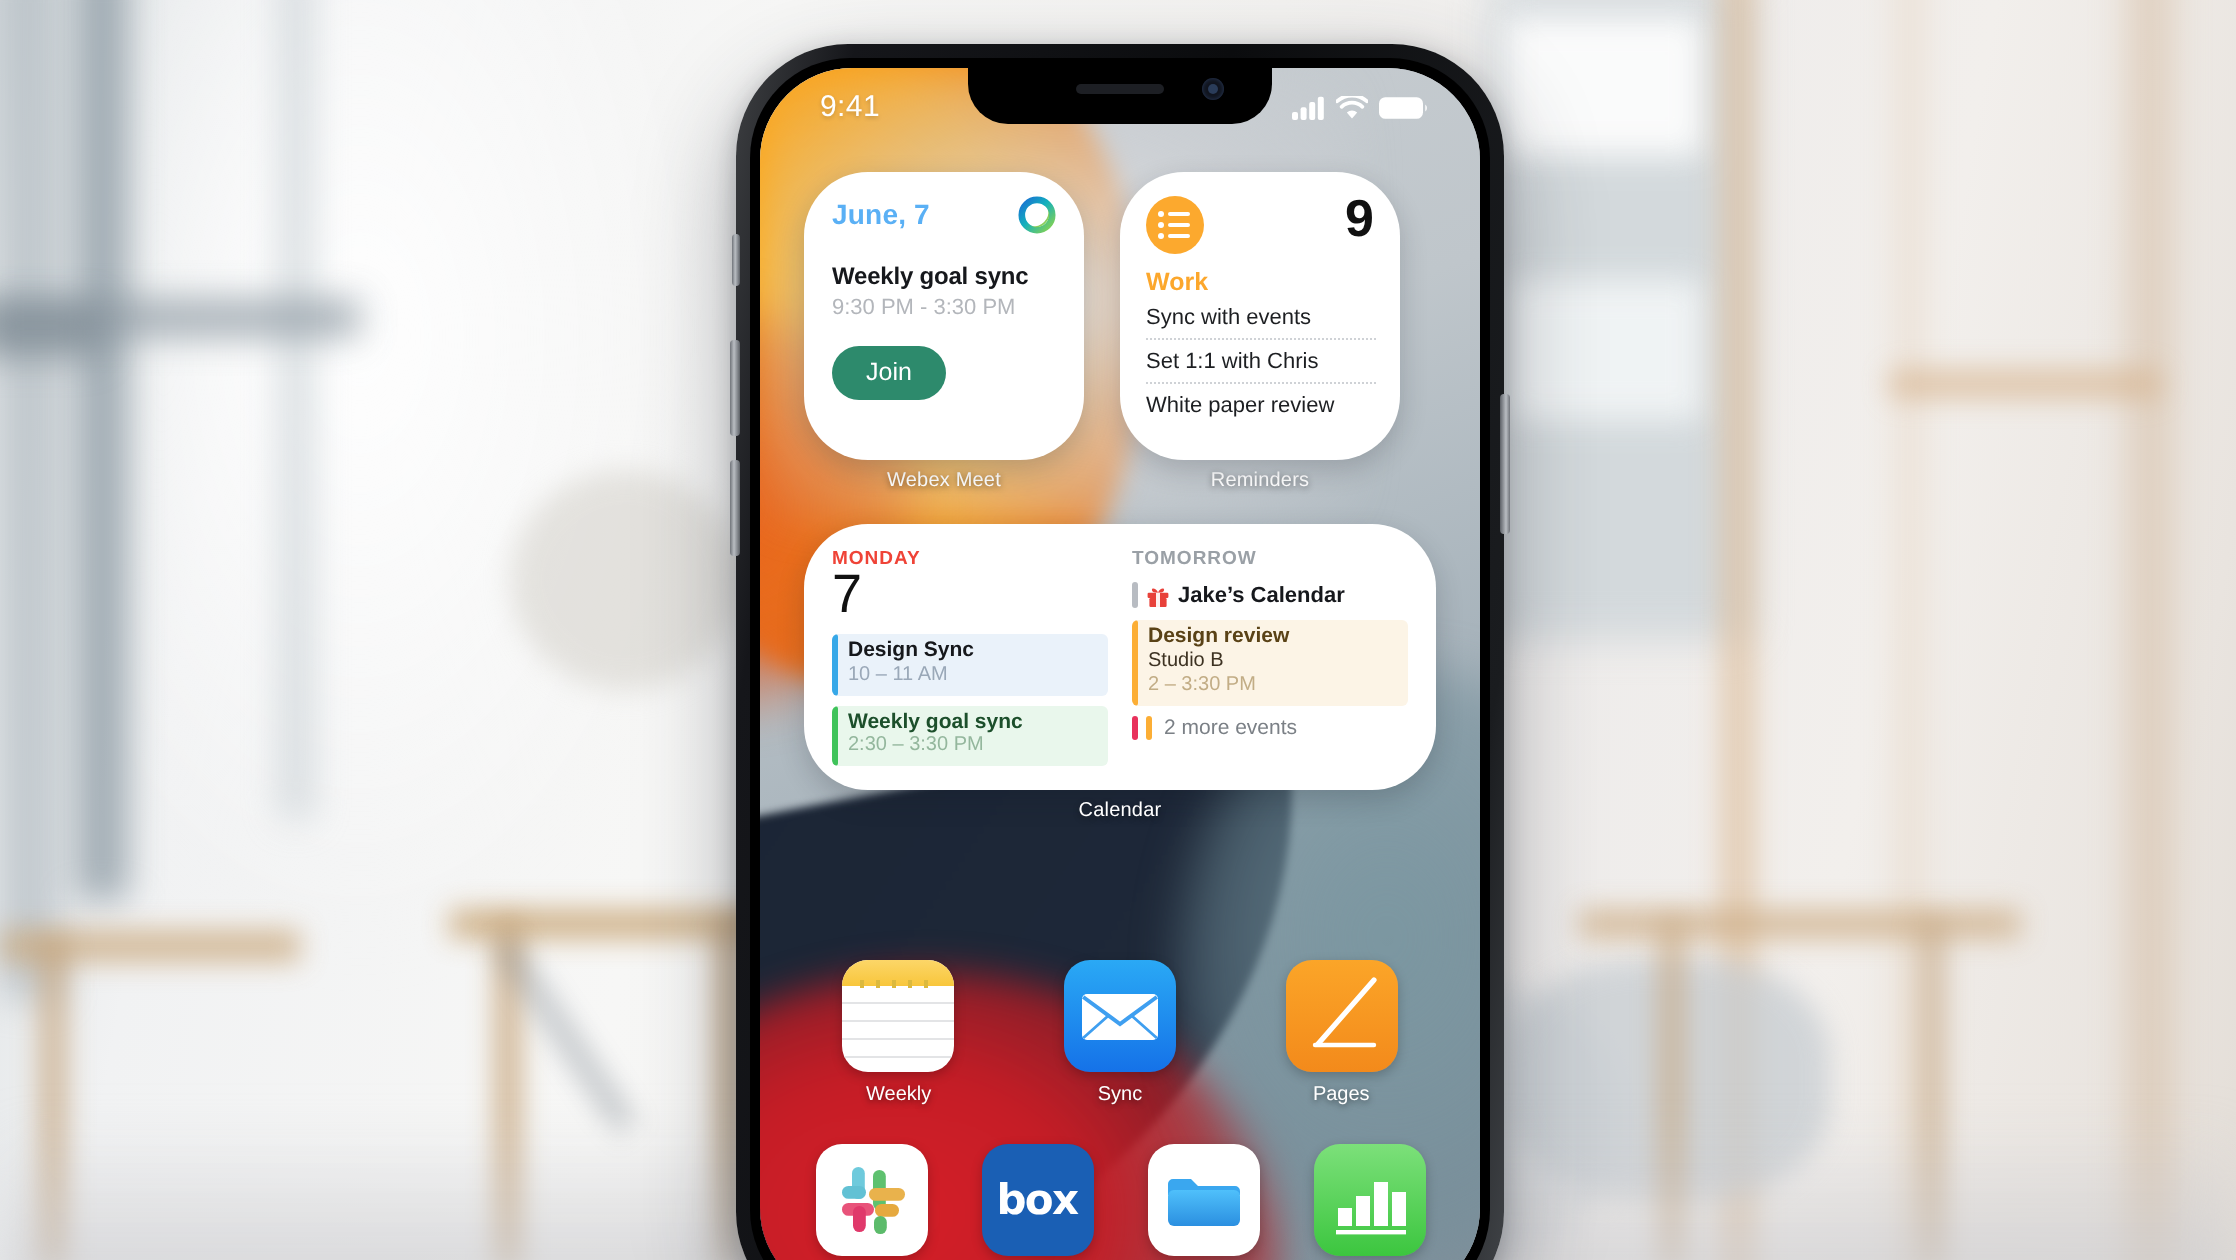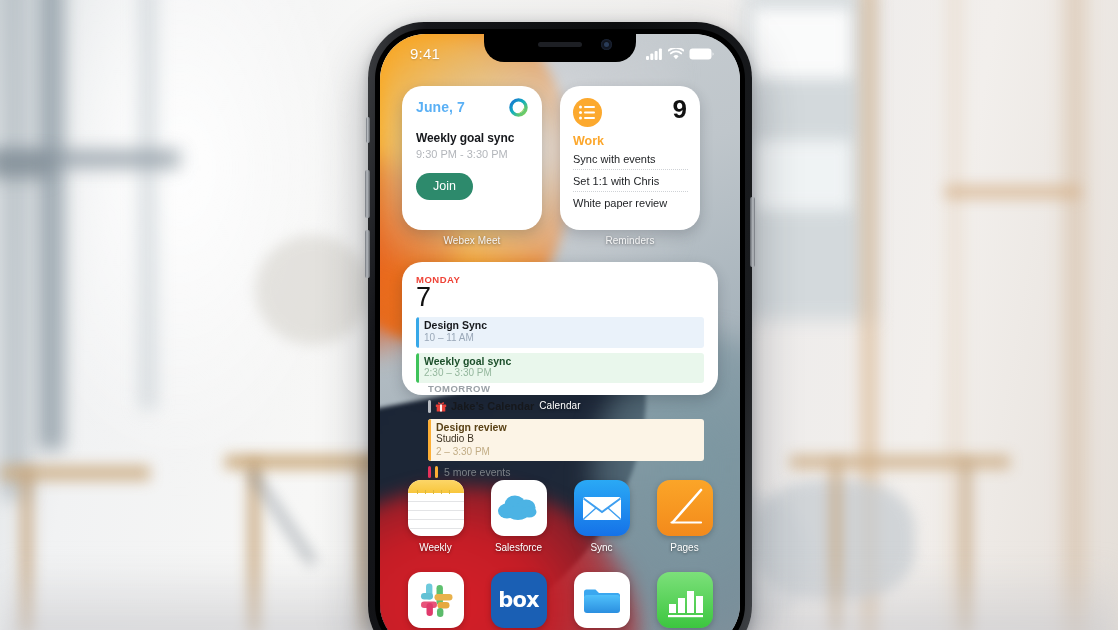--- a/index.html
+++ b/index.html
@@ -122,21 +122,21 @@
   #notch-speaker { position:absolute; left:50%; transform:translateX(-50%); top:14px;
     width:44px; height:5px; background:#1d1f24; border-radius:3px; }
   #notch-cam { position:absolute; right:24px; top:11px; width:11px; height:11px;
     border-radius:50%; background:#11151f; box-shadow:inset 0 0 2px #2b3d5c; }
   #notch-cam::after { content:""; position:absolute; left:2.5px; top:2.5px; width:5px; height:5px;
     border-radius:50%; background:#2a3c59; }
 
   
   #widgets { position:absolute; left:0; top:52px; width:100%; z-index:5; }
   .widget-card {
-    background:#fff; border-radius:20px;
+    background:#fff; border-radius:32px;
     box-shadow:0 5px 14px rgba(20,25,35,.2);
   }
   .widget-label {
     text-align:center; font-size:10px; color:#fff; margin-top:5px;
     text-shadow:0 1px 3px rgba(0,0,0,.45); letter-spacing:.1px;
   }
   #row-top { display:flex; gap:18px; padding:0 22px; }
   #webex-widget { width:140px; }
   #reminders-widget { width:140px; }
 
@@ -154,21 +154,21 @@
   
   #reminders-card { height:144px; padding:12px 12px 0 13px; position:relative; }
   #rem-icon { width:29px; height:29px; border-radius:50%; background:#fca92e; position:relative; }
   #rem-count { position:absolute; right:13px; top:8px; font-size:26px; font-weight:bold; color:#111; }
   #rem-list-name { margin-top:7px; font-size:12.5px; font-weight:bold; color:#fca72c; }
   .rem-item { font-size:11px; color:#1d1f22; padding:5px 0 4px 0; }
   .rem-item + .rem-item { border-top:1px dotted #cfd2d6; }
 
   
   #calendar-widget { margin:16px 22px 0 22px; }
-  #calendar-card { height:133px; padding:12px 14px 0 14px; display:flex;flex-direction:column; }
+  #calendar-card { height:133px; padding:12px 14px 0 14px; display:flex; }
   .cal-col { flex:1; }
   #cal-col-right { padding-left:12px; }
   #cal-day-name { font-size:9.5px; font-weight:bold; color:#ef4337; letter-spacing:.5px; }
   #cal-day-num { font-size:27px; color:#111; line-height:.98; margin-top:-1px; font-weight:400; }
   #cal-tomorrow { font-size:9.5px; font-weight:bold; color:#9aa0a6; letter-spacing:.5px; }
   .cal-event { display:flex; gap:5px; margin-top:5px; border-radius:3px; overflow:hidden; }
   .cal-bar { width:3px; border-radius:2px; flex-shrink:0; }
   .cal-ev-body { padding:2px 5px 3px 0; flex:1; }
   .cal-ev-title { font-size:10.5px; font-weight:bold; line-height:1.2; }
   .cal-ev-sub { font-size:10px; line-height:1.25; }
@@ -389,21 +389,21 @@
                 <div class="cal-ev-body">
                   <div class="cal-ev-title" style="color:#5a4216">Design review</div>
                   <div class="cal-ev-sub" style="color:#3d3222">Studio B</div>
                   <div class="cal-ev-sub" style="color:#c2ad86">2 – 3:30 PM</div>
                 </div>
               </div>
 
               <div id="more-events-row">
                 <div class="more-bar" style="background:#e8315c"></div>
                 <div class="more-bar" style="background:#fcae35"></div>
-                <div id="more-events-text">5 more events</div>
+                <div id="more-events-text">2 more events</div>
               </div>
             </div>
 
           </div>
           <div class="widget-label">Calendar</div>
         </div>
       </div>
 
       <div id="app-grid">
 
@@ -418,34 +418,20 @@
               <div class="n-hole" style="left:33px"></div>
               <div class="n-hole" style="left:41px"></div>
               <div class="n-line" style="top:21px"></div>
               <div class="n-line" style="top:30px"></div>
               <div class="n-line" style="top:39px"></div>
               <div class="n-line" style="top:48px"></div>
             </div>
             <div class="app-label">Weekly</div>
           </div>
 
-          <div class="app-cell">
-            <div class="app-icon" id="icon-salesforce">
-              <svg viewBox="0 0 56 56" width="56" height="56">
-                <g fill="#4cb3e4">
-                  <ellipse cx="24" cy="24.5" rx="10.5" ry="9"></ellipse>
-                  <ellipse cx="35" cy="27.5" rx="9.5" ry="8"></ellipse>
-                  <ellipse cx="16" cy="31" rx="9" ry="7.5"></ellipse>
-                  <ellipse cx="27" cy="33" rx="11" ry="7"></ellipse>
-                  <ellipse cx="38" cy="32" rx="7.5" ry="5.5"></ellipse>
-                </g>
-              </svg>
-            </div>
-            <div class="app-label">Salesforce</div>
-          </div>
 
           <div class="app-cell">
             <div class="app-icon" id="icon-mail">
               <svg viewBox="0 0 56 56" width="56" height="56">
                 <rect x="9" y="17" width="38" height="23" rx="2.5" fill="#fff"></rect>
                 <path d="M9.6 18.5 L28 32 L46.4 18.5" stroke="#3f9ff0" stroke-width="2" fill="none"></path>
                 <path d="M9.6 39 L22 28 M46.4 39 L34 28" stroke="#3f9ff0" stroke-width="1.4" fill="none"></path>
               </svg>
             </div>
             <div class="app-label">Sync</div>

